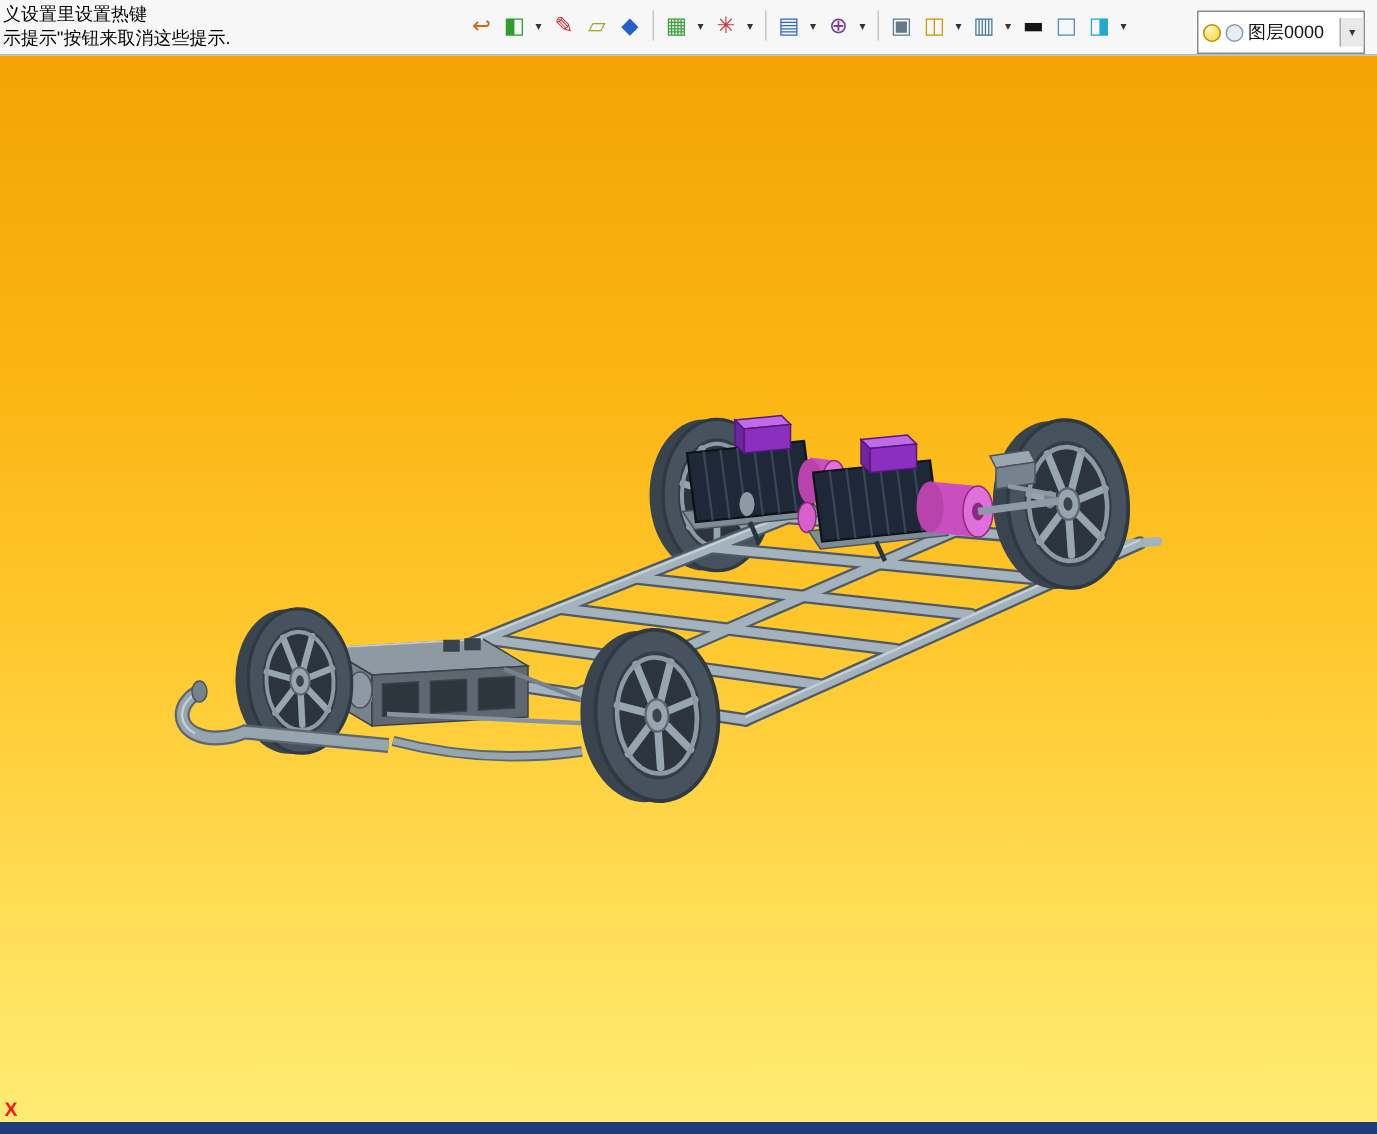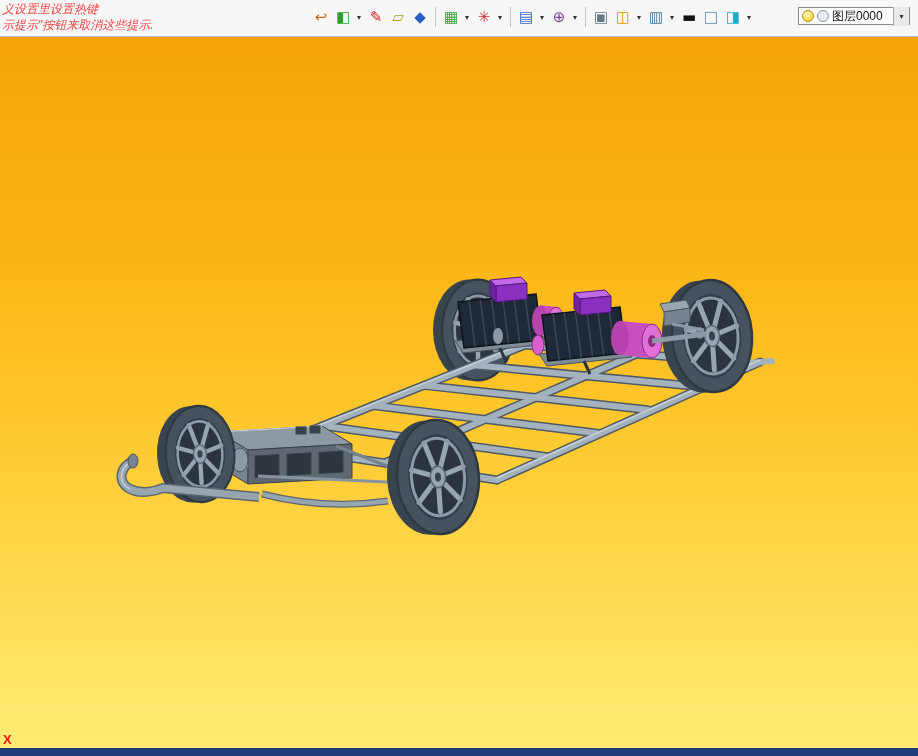--- a/index.html
+++ b/index.html
@@ -2,31 +2,31 @@
 <html><head>
 <meta charset="utf-8">
 <style>
   html,body{margin:0;padding:0;width:918px;height:756px;overflow:hidden;
     font-family:"Liberation Sans", sans-serif;background:#fff;}
   .app{position:relative;width:918px;height:756px;}
 
   
   .topbar{position:absolute;top:0;left:0;right:0;height:36px;background:#f7f7f7;
     border-bottom:1px solid #b9b9b9;z-index:5;}
-  .messages{position:absolute;left:2px;top:1px;color:#ef4444;font-size:12px;line-height:16px;white-space:nowrap;font-style:italic;}
+  .messages{position:absolute;left:2px;top:1px;color:#000000;font-size:12px;line-height:16px;white-space:nowrap;}
   .tools{position:absolute;left:310px;top:6px;display:flex;align-items:center;}
   .tbtn{width:22px;height:22px;border:1px solid transparent;background:transparent;padding:0;margin:0;
     font-size:15px;line-height:20px;text-align:center;cursor:default;}
   .tbtn .g{display:block;font-family:"DejaVu Sans", sans-serif;}
   .darr{width:10px;height:22px;border:none;background:transparent;padding:0;margin:0 1px 0 0;
     font-size:8px;color:#333;}
   .sep{width:1px;height:20px;background:#c6c6c6;margin:0 4px;}
 
   
-  .layer-combo{position:absolute;right:8px;top:7px;height:18px;width:112px;border:1px solid #8a8a8a;
+  .layer-combo{position:absolute;right:8px;top:7px;height:29px;width:112px;border:1px solid #8a8a8a;
     background:#ffffff;display:flex;align-items:center;padding:0 0 0 3px;box-sizing:border-box;}
   .bulb{width:10px;height:10px;border-radius:50%;background:radial-gradient(circle at 35% 30%,#fff6bd,#ffd21e);
     border:1px solid #b08e00;margin-right:3px;flex:none;}
   .lstate{width:10px;height:10px;border-radius:50%;border:1px solid #8a98a8;background:#e8eef4;margin-right:3px;flex:none;}
   .lval{font-size:12px;color:#111;flex:1;}
   .ldrop{width:15px;height:19px;background:#e9e9e9;border-left:1px solid #aaa;display:flex;
     align-items:center;justify-content:center;font-size:8px;color:#333;flex:none;}
 
   
   .viewport{position:absolute;top:36px;left:0;right:0;bottom:8px;

